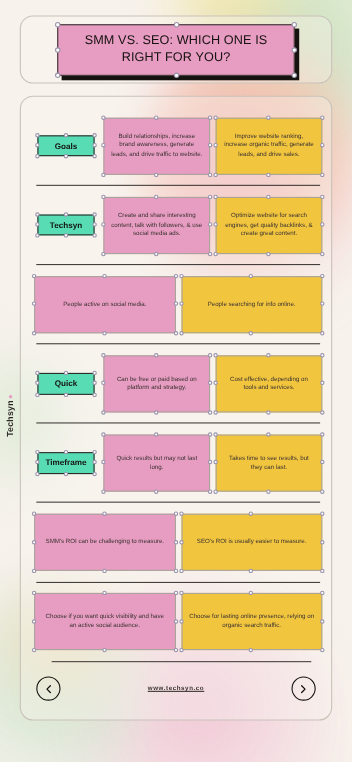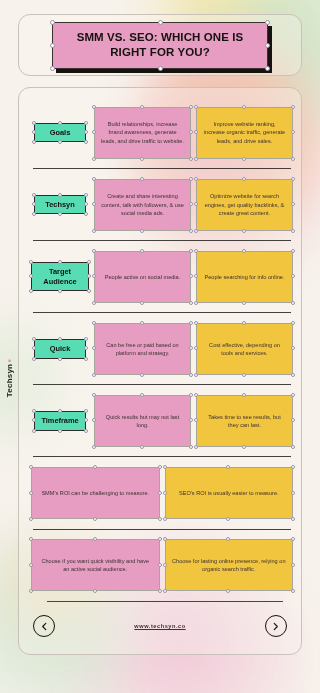--- a/index.html
+++ b/index.html
@@ -46,21 +46,21 @@
   .title-box {
     position:relative;
     width:216px; height:47px;
     background:#e79cc2;
     border:1.4px solid #3a3330;
     box-shadow:4px 4px 0 #15120f;
     display:flex; align-items:center; justify-content:center;
     text-align:center;
   }
   .title-box .t {
-    font-weight:bold; font-size:11.5px; line-height:1.32; color:#15120f;
+    font-weight:normal; font-size:11.5px; line-height:1.32; color:#15120f;
     letter-spacing:.1px; padding:0 8px;
   }
 
   
   .sel { position:absolute; inset:0; pointer-events:none; }
   .h {
     position:absolute; width:5px; height:5px; border-radius:50%;
     background:#fff; border:1px solid #9a93ab;
   }
   .h.tl{left:-3px;top:-3px} .h.tc{left:calc(50% - 2.5px);top:-3px} .h.tr{right:-3px;top:-3px}
@@ -244,32 +244,20 @@
               <span class="h ml sm"></span>
               <span class="h mr sm"></span>
               <span class="h bl sm"></span>
               <span class="h bc sm"></span>
               <span class="h br sm"></span>
             </span>
           </div>
         </div>
         <div class="divider"></div>
         <div class="row">
-          <div class="label-wrap">
-            <div class="label"><span>Target Audience</span><span class="sel">
-                <span class="h tl sm"></span>
-                <span class="h tc sm"></span>
-                <span class="h tr sm"></span>
-                <span class="h ml sm"></span>
-                <span class="h mr sm"></span>
-                <span class="h bl sm"></span>
-                <span class="h bc sm"></span>
-                <span class="h br sm"></span>
-              </span></div>
-          </div>
           <div class="cell smm">
             <span>People active on social media.</span>
             <span class="sel">
               <span class="h tl sm"></span>
               <span class="h tc sm"></span>
               <span class="h tr sm"></span>
               <span class="h ml sm"></span>
               <span class="h mr sm"></span>
               <span class="h bl sm"></span>
               <span class="h bc sm"></span>

